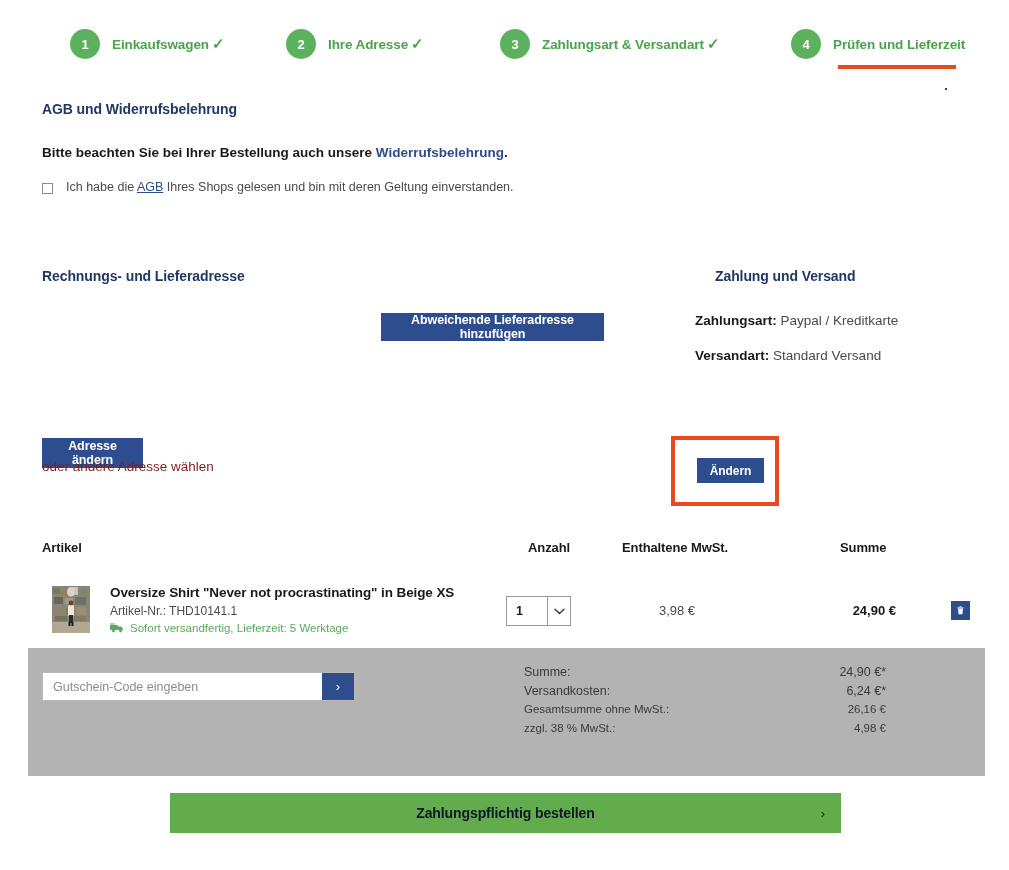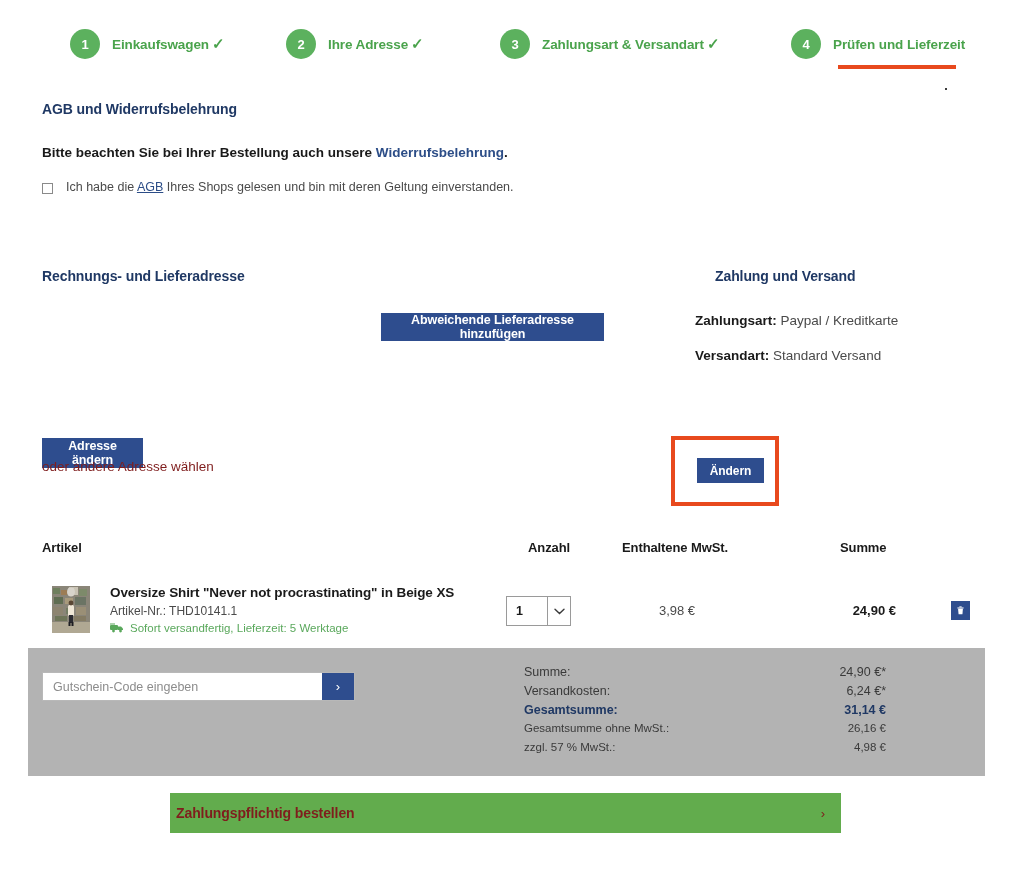--- a/index.html
+++ b/index.html
@@ -330,28 +330,29 @@
   .sum-row .lbl { white-space: nowrap; }
   .sum-row .val { white-space: nowrap; }
 
   
   .btn-order {
     position: absolute;
     left: 170px; top: 793px;
     width: 671px; height: 40px;
     background: #62ac4d;
     border: none;
-    color: #7f1d1d;
+    color: #0f172a;
     font-family: "Liberation Sans", sans-serif;
     font-size: 14px;
     font-weight: bold;
     letter-spacing: -0.1px;
     cursor: pointer;
     display: flex;
     align-items: center;
+    justify-content: center;
     position: absolute;
   }
   .btn-order .chev {
     position: absolute;
     right: 16px;
     font-size: 13px;
     font-weight: normal;
   }
 
   .stray-dot {
@@ -504,30 +505,26 @@
 
 <div class="sum-list">
   <div class="sum-row">
     <span class="lbl">Summe:</span>
     <span class="val">24,90 €*</span>
   </div>
   <div class="sum-row">
     <span class="lbl">Versandkosten:</span>
     <span class="val">6,24 €*</span>
   </div>
-  <div class="sum-row total">
-    <span class="lbl">Gesamtsumme:</span>
-    <span class="val">31,14 €</span>
-  </div>
   <div class="sum-row small">
     <span class="lbl">Gesamtsumme ohne MwSt.:</span>
     <span class="val">26,16 €</span>
   </div>
   <div class="sum-row small">
-    <span class="lbl">zzgl. 57 % MwSt.:</span>
+    <span class="lbl">zzgl. 38 % MwSt.:</span>
     <span class="val">4,98 €</span>
   </div>
 </div>
 
 <button class="btn-order">
   <span>Zahlungspflichtig bestellen</span>
   <span class="chev">›</span>
 </button>
 
 </body></html>

